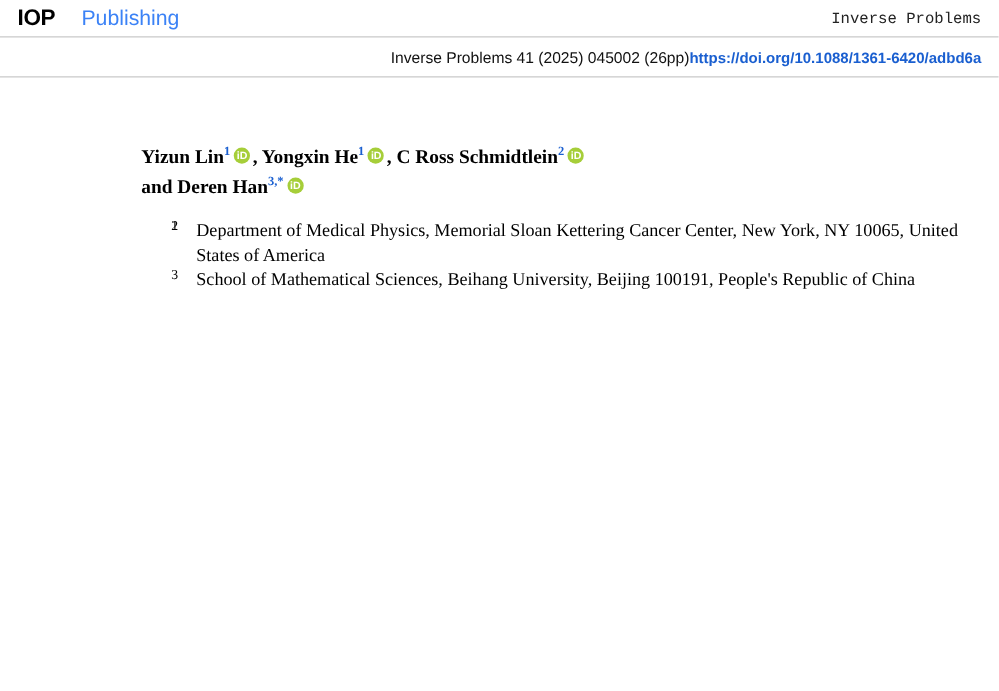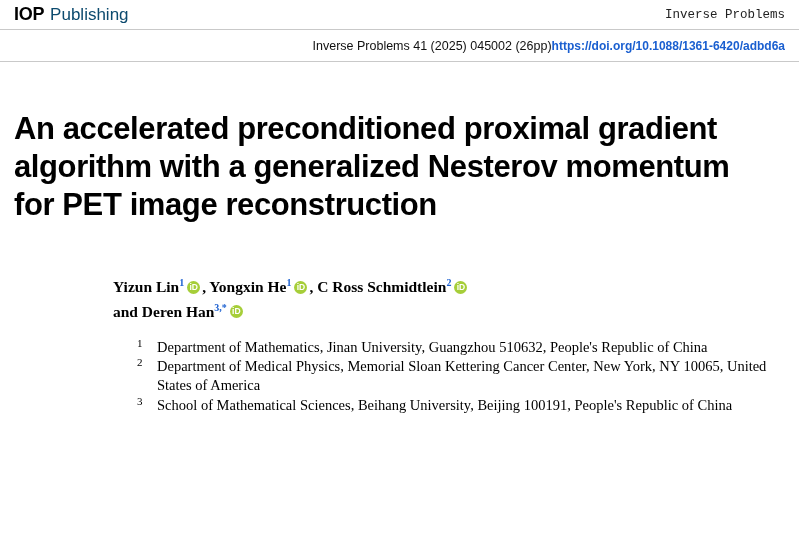--- a/index.html
+++ b/index.html
@@ -37,22 +37,22 @@
     font-family: "Liberation Sans", sans-serif;
   }
   .brand-iop {
     font-weight: bold;
     font-size: 18px;
     letter-spacing: -0.3px;
     color: #000;
   }
   .brand-pub {
     font-size: 17px;
-    margin-left: 6px;
-    color: #0c4a6e;
+    margin-left: 21px;
+    color: #3b82f6;
     font-weight: 400;
   }
   .journal-right {
     font-family: Liberation Mono, monospace;
     font-size: 12.5px;
     color: #222;
   }
 
   
   .citebar {
@@ -163,31 +163,29 @@
       <span class="brand-pub">Publishing</span>
     </div>
     <div class="journal-right">Inverse Problems</div>
   </div>
 
   <div class="citebar">
     <div class="cite-left">Inverse Problems 41 (2025) 045002 (26pp)</div>
     <a class="cite-doi" href="#">https://doi.org/10.1088/1361-6420/adbd6a</a>
   </div>
 
-  <h1 class="title">An accelerated preconditioned proximal gradient algorithm with a generalized Nesterov momentum for PET image reconstruction</h1>
 
   <div class="authors">
     <span>Yizun Lin</span><sup>1</sup><span class="orcid"></span><span>, Yongxin He</span><sup>1</sup><span class="orcid"></span><span>, C Ross Schmidtlein</span><sup>2</sup><span class="orcid"></span><br>
     <span>and Deren Han</span><sup>3,*</sup><span class="orcid"></span>
   </div>
 
   <div class="affils">
     <div class="affil">
       <span class="marker">1</span>
-      <span>Department of Mathematics, Jinan University, Guangzhou 510632, People's Republic of China</span>
     </div>
     <div class="affil">
       <span class="marker">2</span>
       <span>Department of Medical Physics, Memorial Sloan Kettering Cancer Center, New York, NY 10065, United States of America</span>
     </div>
     <div class="affil">
       <span class="marker">3</span>
       <span>School of Mathematical Sciences, Beihang University, Beijing 100191, People's Republic of China</span>
     </div>
   </div>

